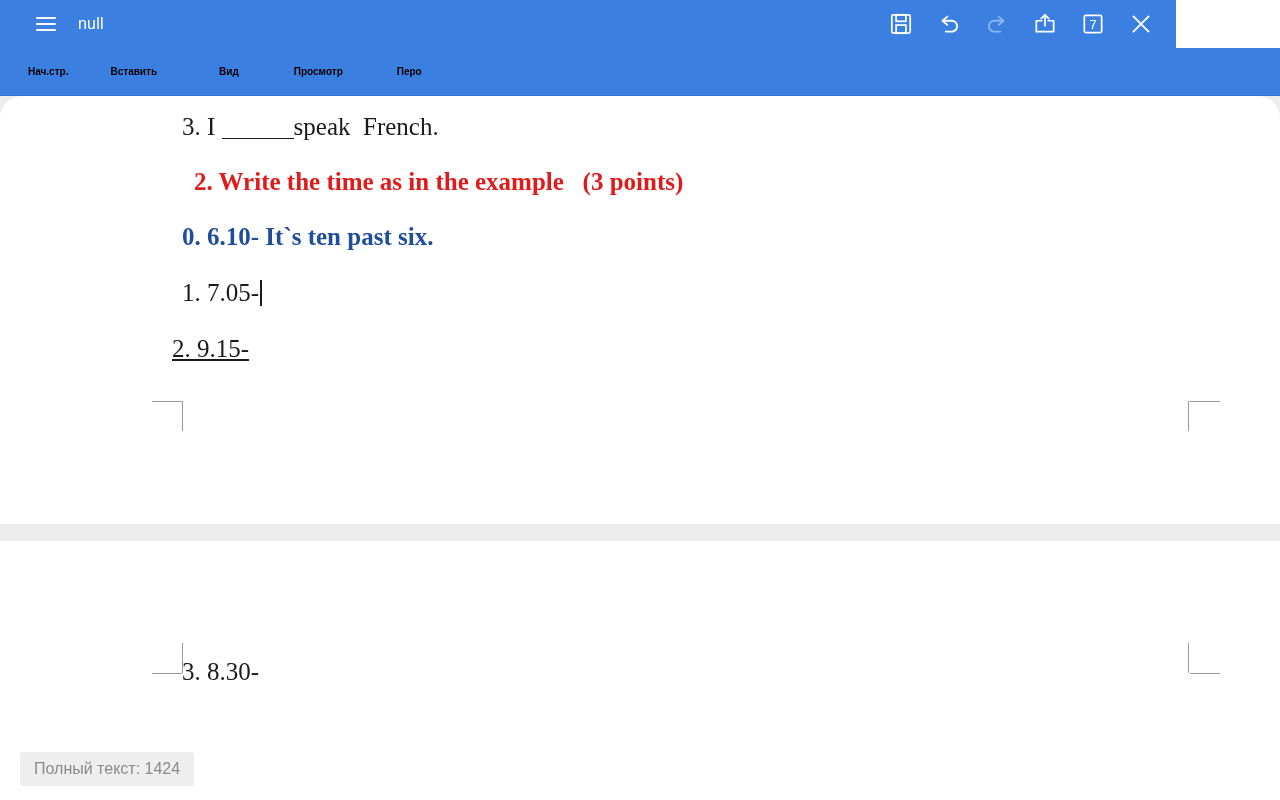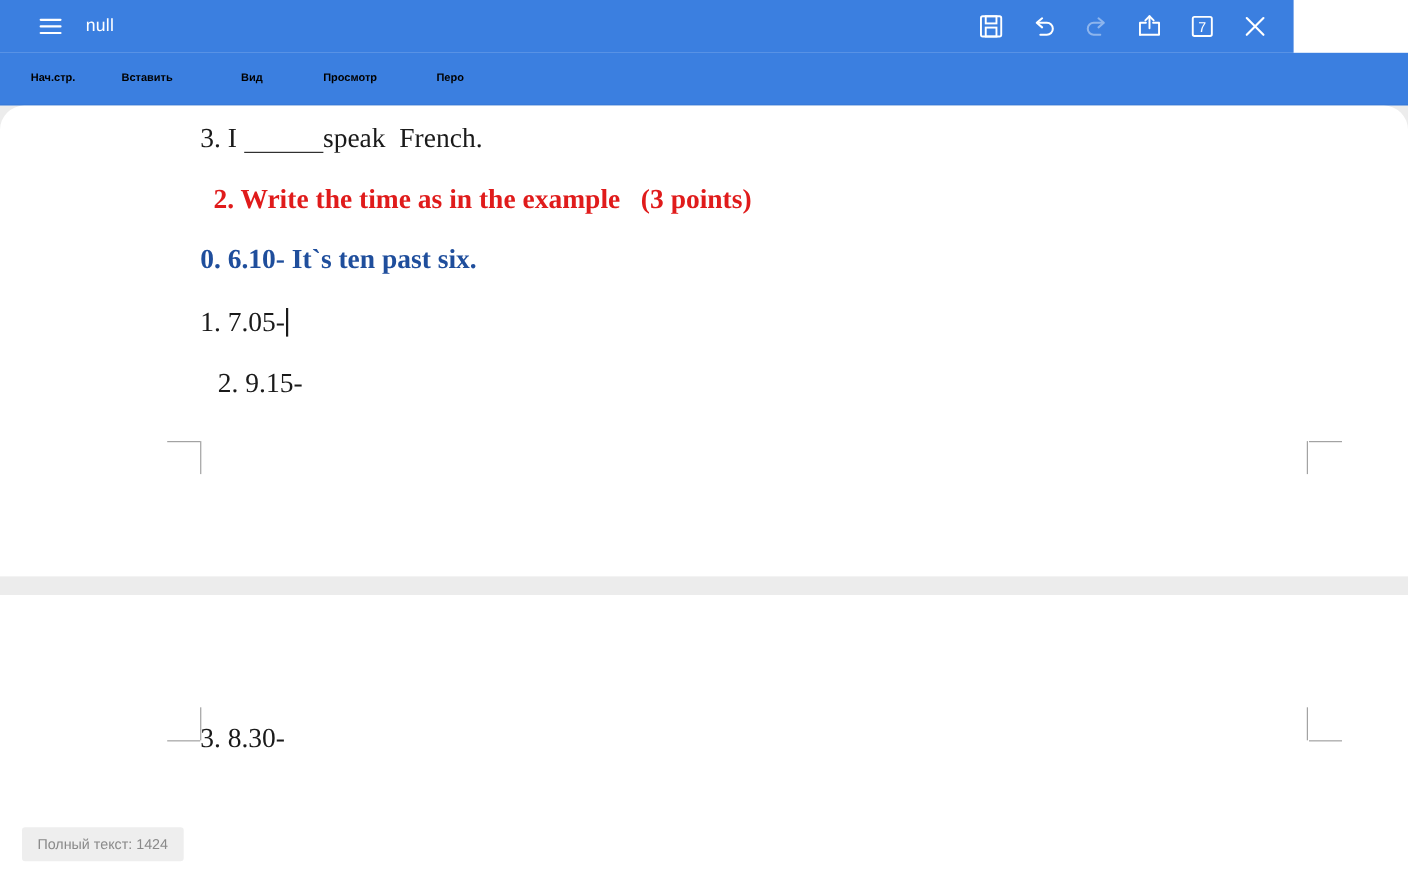--- a/index.html
+++ b/index.html
@@ -116,21 +116,21 @@
   .corner i { position: absolute; background: #9a9a9a; display: block; }
   .corner .h { width: 30px; height: 1px; }
   .corner .v { width: 1px; height: 30px; }
 
   
   .status-chip {
     position: absolute;
     left: 20px; top: 752px;
     background: #eeeeee;
     color: #8a8a8a;
-    font-size: 13px;
+    font-size: 16px;
     padding: 8px 14px;
     border-radius: 3px;
     white-space: nowrap;
   }
 </style>
 </head>
 <body>
 
 <div class="topbar">
 
@@ -192,21 +192,21 @@
   <div class="page page-1">
 
     <div class="line" style="left:182px; top:18px;"><span>3. I </span><span class="blank-underline"></span><span>speak  French.</span></div>
 
     <div class="line bold red" style="left:182px; top:73px;margin-left:12px;">2. Write the time as in the example   (3 points)</div>
 
     <div class="line bold blue" style="left:182px; top:128px;">0. 6.10- It`s ten past six.</div>
 
     <div class="line" style="left:182px; top:184px;"><span>1. 7.05-</span><span class="caret"></span></div>
 
-    <div class="line" style="left:198px; top:240px;">2. 9.15-</div>
+    <div class="line" style="left:172px; top:240px;text-decoration:underline;">2. 9.15-</div>
 
     <div class="corner" style="left:152px; top:305px; width:32px; height:32px;">
       <i class="h" style="left:0; top:0;"></i>
       <i class="v" style="left:30px; top:0;"></i>
     </div>
     <div class="corner" style="left:1188px; top:305px; width:32px; height:32px;">
       <i class="h" style="left:2px; top:0;"></i>
       <i class="v" style="left:0; top:0;"></i>
     </div>
   </div>

